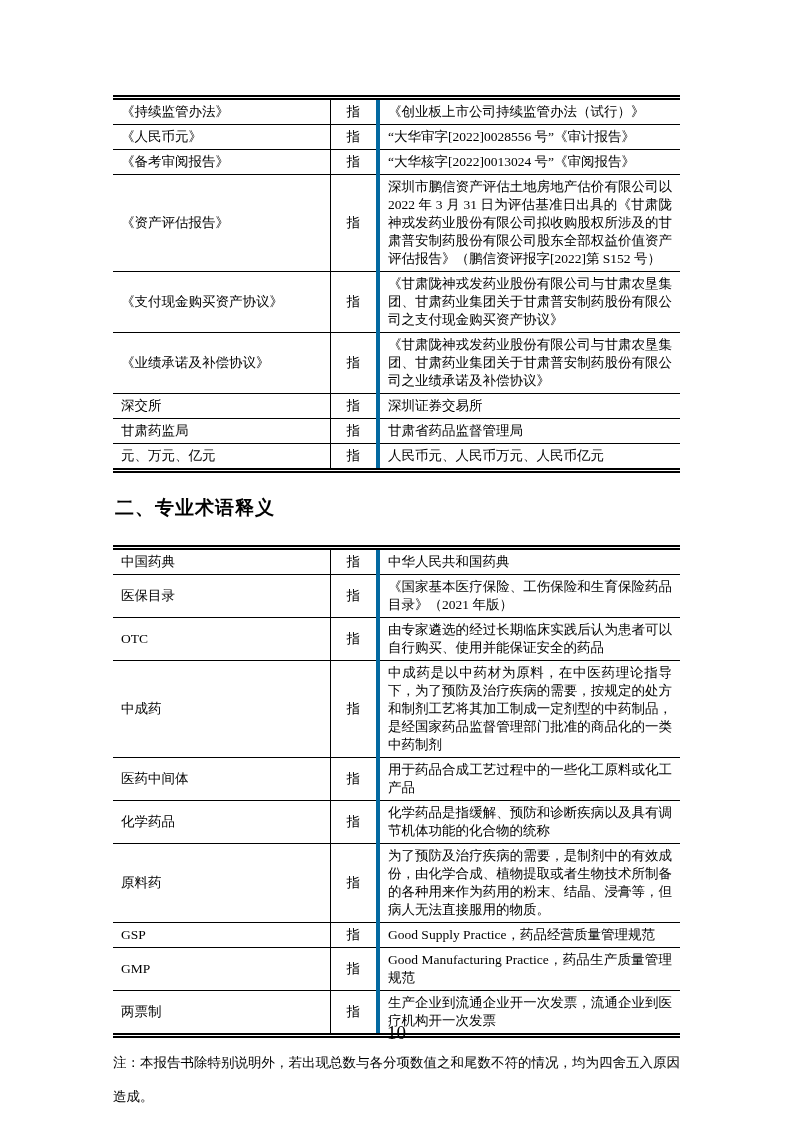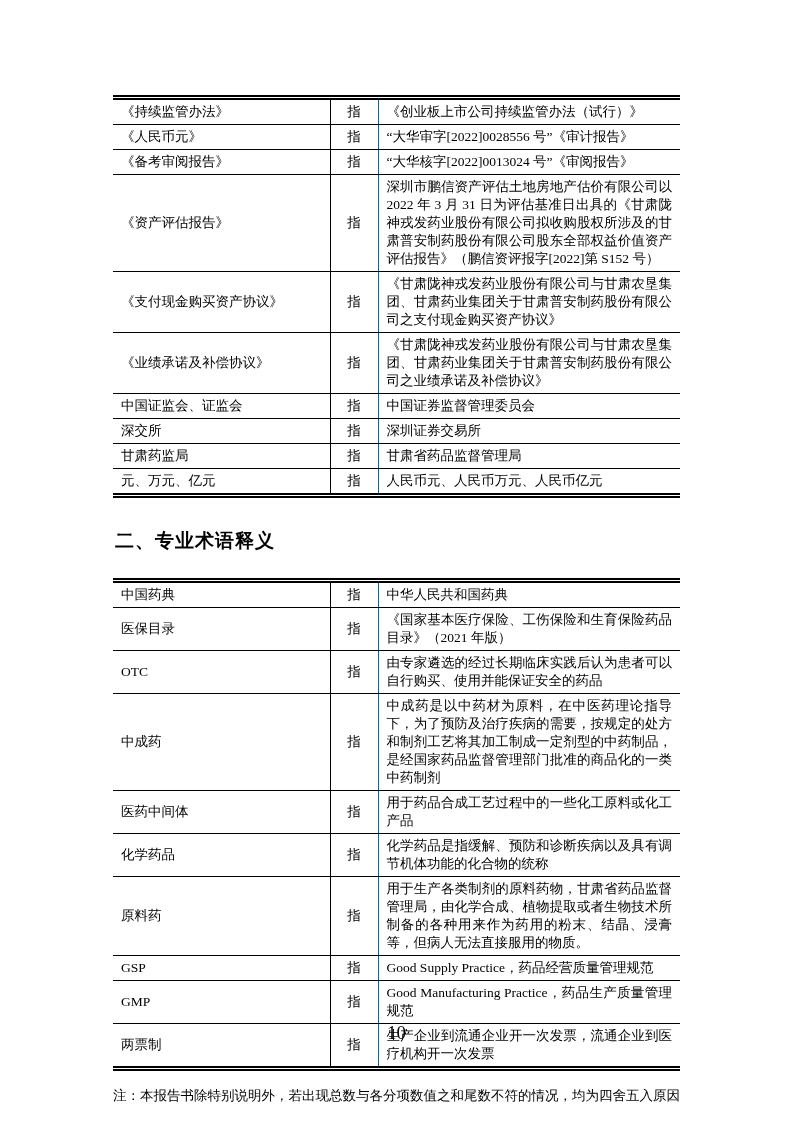--- a/index.html
+++ b/index.html
@@ -26,28 +26,28 @@
   table.def-table td {
     border-bottom: 1px solid #000;
     padding: 3px 8px;
     vertical-align: middle;
     font-size: 13.5px;
     line-height: 18px;
   }
   table.def-table tr:last-child td { border-bottom: none; }
   td.term-col  { width: 217px; text-align: left; }
   td.conn-col  { width: 48px;  text-align: center; border-left: 1px solid #000; }
-  td.def-col   { width: 302px; text-align: justify; border-left: 1px solid #0369a1; }
+  td.def-col   { width: 302px; text-align: justify; border-left: 4px solid #0369a1; }
 
   .section-heading {
     font-family: "Liberation Sans", "DejaVu Sans", sans-serif;
     font-weight: bold;
     font-size: 19px;
     letter-spacing: 1px;
-    margin: 30px 0 24px 2px;
+    margin: 22px 0 24px 2px;
   }
 
   .note {
     margin-top: 8px;
     font-size: 13.5px;
     line-height: 34px;
     text-align: justify;
   }
 
   .page-number {
@@ -96,25 +96,20 @@
           <td class="conn-col">指</td>
           <td class="def-col">《甘肃陇神戎发药业股份有限公司与甘肃农垦集团、甘肃药业集团关于甘肃普安制药股份有限公司之支付现金购买资产协议》</td>
         </tr>
 
         <tr>
           <td class="term-col">《业绩承诺及补偿协议》</td>
           <td class="conn-col">指</td>
           <td class="def-col">《甘肃陇神戎发药业股份有限公司与甘肃农垦集团、甘肃药业集团关于甘肃普安制药股份有限公司之业绩承诺及补偿协议》</td>
         </tr>
 
-        <tr>
-          <td class="term-col">中国证监会、证监会</td>
-          <td class="conn-col">指</td>
-          <td class="def-col">中国证券监督管理委员会</td>
-        </tr>
 
         <tr>
           <td class="term-col">深交所</td>
           <td class="conn-col">指</td>
           <td class="def-col">深圳证券交易所</td>
         </tr>
 
         <tr>
           <td class="term-col">甘肃药监局</td>
           <td class="conn-col">指</td>
@@ -166,21 +161,21 @@
 
         <tr>
           <td class="term-col">化学药品</td>
           <td class="conn-col">指</td>
           <td class="def-col">化学药品是指缓解、预防和诊断疾病以及具有调节机体功能的化合物的统称</td>
         </tr>
 
         <tr>
           <td class="term-col">原料药</td>
           <td class="conn-col">指</td>
-          <td class="def-col">用于生产各类制剂的原料药物，甘肃省药品监督管理局，由化学合成、植物提取或者生物技术所制备的各种用来作为药用的粉末、结晶、浸膏等，但病人无法直接服用的物质。</td>
+          <td class="def-col">为了预防及治疗疾病的需要，是制剂中的有效成份，由化学合成、植物提取或者生物技术所制备的各种用来作为药用的粉末、结晶、浸膏等，但病人无法直接服用的物质。</td>
         </tr>
 
         <tr>
           <td class="term-col">GSP</td>
           <td class="conn-col">指</td>
           <td class="def-col">Good Supply Practice，药品经营质量管理规范</td>
         </tr>
 
         <tr>
           <td class="term-col">GMP</td>

